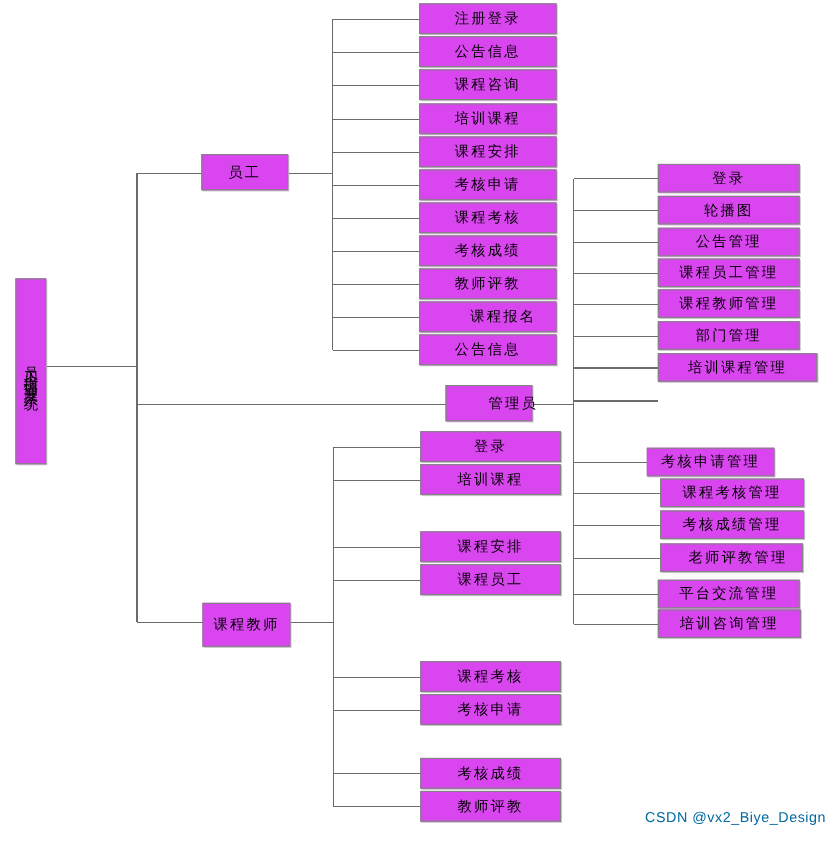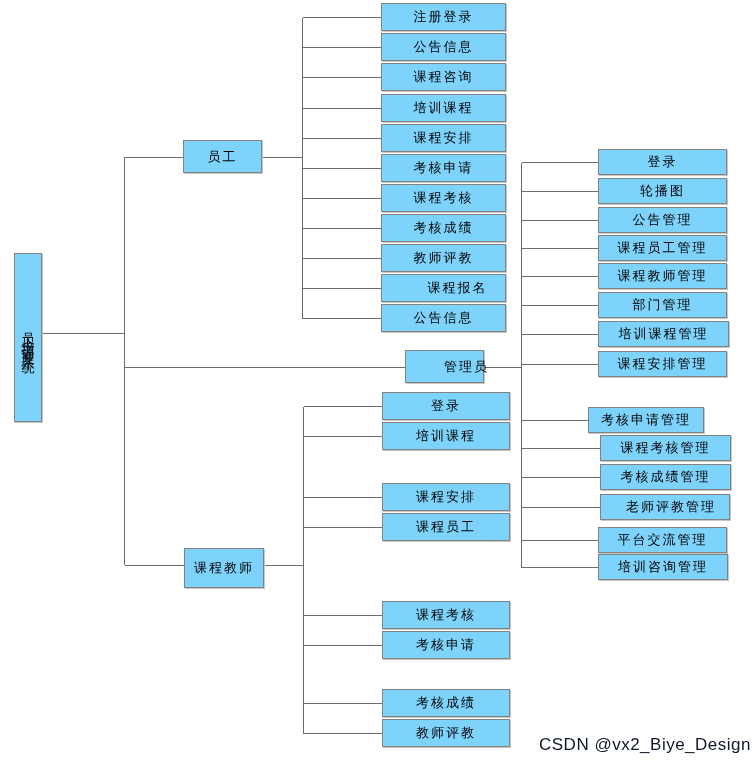--- a/index.html
+++ b/index.html
@@ -11,42 +11,42 @@
     overflow:hidden;
   }
   #connectors{
     position:absolute;left:0;top:0;
     pointer-events:none;
   }
   .node{
     position:absolute;
     box-sizing:border-box;
     display:flex;align-items:center;justify-content:center;
-    background:#7dd3fc;
+    background:#d946ef;
     border:1.5px solid #828282;
     box-shadow:1px 1px 0 rgba(128,128,128,0.45);
     font-size:13px;
     color:#000000;
     letter-spacing:2px;
     white-space:nowrap;
     z-index:2;
   }
   .root-node{
     writing-mode:vertical-rl;
     text-orientation:upright;
     letter-spacing:4px;
     line-height:1;
     font-size:13px;
   }
   .watermark{
     position:absolute;
     right:2px;top:735px;
-    font-size:17px;
+    font-size:13px;
     letter-spacing:0.5px;
-    color:#0f172a;
+    color:#0369a1;
     z-index:3;
   }
 </style>
 </head>
 <body>
 
 <div id="canvas">
   <svg id="connectors" width="753" height="767" shape-rendering="crispEdges">
       <line x1="42.5" y1="333.5" x2="124.5" y2="333.5" stroke="#6b6b6b" stroke-width="1"></line>
       <line x1="124.5" y1="157" x2="124.5" y2="565" stroke="#6b6b6b" stroke-width="1"></line>
@@ -113,22 +113,21 @@
     <div class="node" style="left: 381px; top: 214px; width: 125px; height: 28px;">考核成绩</div>
     <div class="node" style="left: 381px; top: 244px; width: 125px; height: 28px;">教师评教</div>
     <div class="node" style="left: 381px; top: 274px; width: 125px; height: 28px; padding-left: 28px;">课程报名</div>
     <div class="node" style="left: 381px; top: 304px; width: 125px; height: 28px;">公告信息</div>
     <div class="node" style="left: 598px; top: 149px; width: 129px; height: 26px;">登录</div>
     <div class="node" style="left: 598px; top: 178px; width: 129px; height: 26px;">轮播图</div>
     <div class="node" style="left: 598px; top: 207px; width: 129px; height: 26px;">公告管理</div>
     <div class="node" style="left: 598px; top: 235px; width: 129px; height: 26px;">课程员工管理</div>
     <div class="node" style="left: 598px; top: 263px; width: 129px; height: 26px;">课程教师管理</div>
     <div class="node" style="left: 598px; top: 292px; width: 129px; height: 26px;">部门管理</div>
-    <div class="node" style="left: 598px; top: 321px; width: 131px; height: 26px;">培训课程管理</div>
-    <div class="node" style="left: 598px; top: 351px; width: 129px; height: 26px;">课程安排管理</div>
+    <div class="node" style="left: 598px; top: 321px; width: 145px; height: 26px;">培训课程管理</div>
     <div class="node" style="left: 588px; top: 407px; width: 116px; height: 26px;">考核申请管理</div>
     <div class="node" style="left: 600px; top: 435px; width: 131px; height: 26px;">课程考核管理</div>
     <div class="node" style="left: 600px; top: 464px; width: 131px; height: 26px;">考核成绩管理</div>
     <div class="node" style="left: 600px; top: 494px; width: 130px; height: 26px; padding-left: 12px;">老师评教管理</div>
     <div class="node" style="left: 598px; top: 527px; width: 129px; height: 26px;">平台交流管理</div>
     <div class="node" style="left: 598px; top: 554px; width: 130px; height: 26px;">培训咨询管理</div>
     <div class="node" style="left: 382px; top: 392px; width: 128px; height: 28px;">登录</div>
     <div class="node" style="left: 382px; top: 422px; width: 128px; height: 28px;">培训课程</div>
     <div class="node" style="left: 382px; top: 483px; width: 128px; height: 28px;">课程安排</div>
     <div class="node" style="left: 382px; top: 513px; width: 128px; height: 28px; text-align: right;">课程员工</div>

